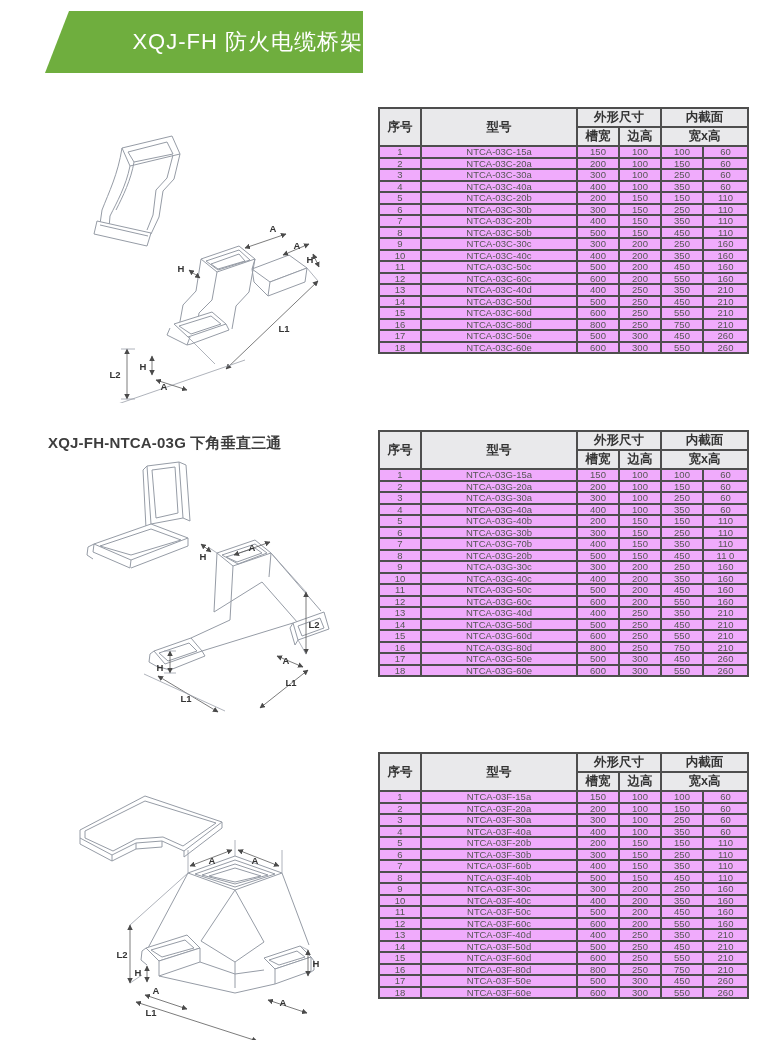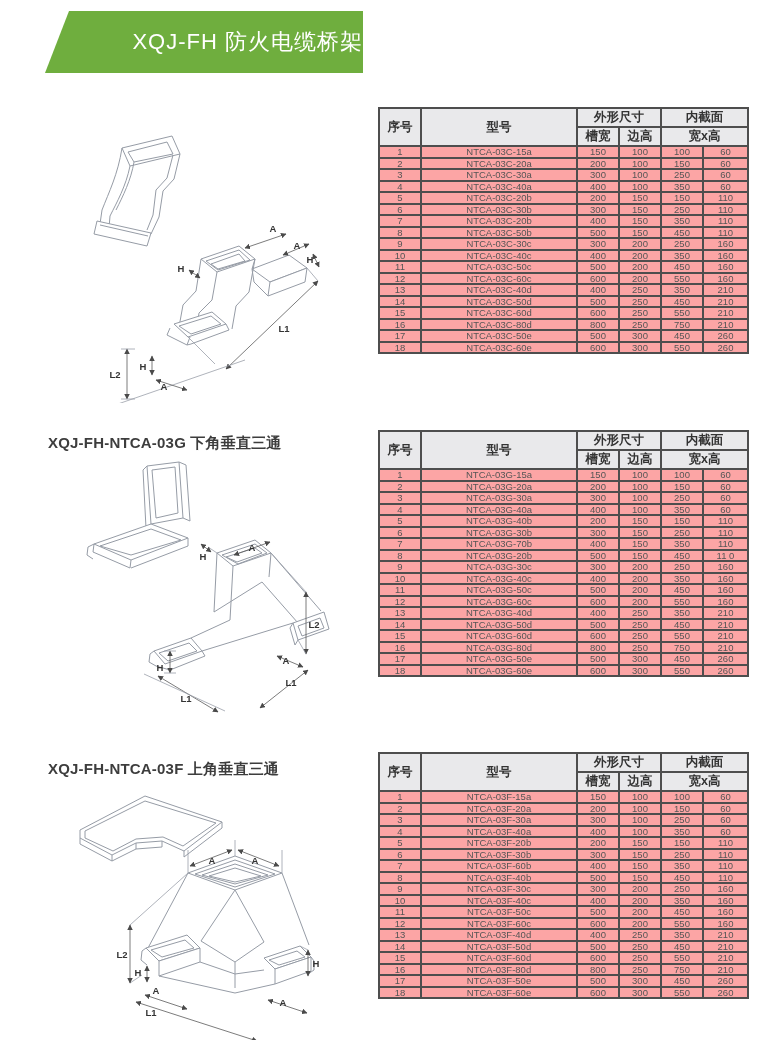--- a/index.html
+++ b/index.html
@@ -22,21 +22,21 @@
   .sec-title {
     position:absolute; left:48px;
     font-size:15px; font-weight:700; color:#3d3d3d; letter-spacing:0.2px;
     white-space:pre;
   }
 
   
   .spec-table {
     position:absolute; left:378px; width:369px;
     border-collapse:collapse; table-layout:fixed;
-    background:#fca5a5;
+    background:#f0abfc;
   }
   .spec-table th, .spec-table td {
     border:2px solid #4e4e4e; text-align:center; vertical-align:middle;
     overflow:hidden; padding:0;
   }
   .spec-table th {
     background:#e9e9eb; font-size:12.5px; font-weight:600; color:#333;
     height:19px; line-height:1;
   }
   .spec-table td {
@@ -514,21 +514,20 @@
           <td>18</td>
           <td>NTCA-03G-60e</td>
           <td>600</td>
           <td>300</td>
           <td>550</td>
           <td>260</td>
         </tr>
       </tbody>
   </table>
 
-  <div class="sec-title" style="top:760px;">XQJ-FH-NTCA-03F 上角垂直三通</div>
 
   <div class="drawing" style="left:50px; top:790px; width:320px; height:250px;">
     <svg width="320" height="250" viewBox="0 0 320 250">
 
       <path class="artf" d="M30,40 L95,6 L172,32 L134,61 L112,51 L86,53 L62,65 L30,48 Z"></path>
       <path class="art" d="M35,41 L95,11 L166,33 L133,56 L113,47 L86,49 L63,61 L35,48 Z"></path>
       <path class="art" d="M30,48 L30,54 L62,71 L62,65"></path>
       <path class="art" d="M86,53 L86,59 L112,57 L112,51"></path>
       <path class="art" d="M62,71 L86,59"></path>
       <path class="art" d="M172,32 L172,38 L134,67 L134,61"></path>

